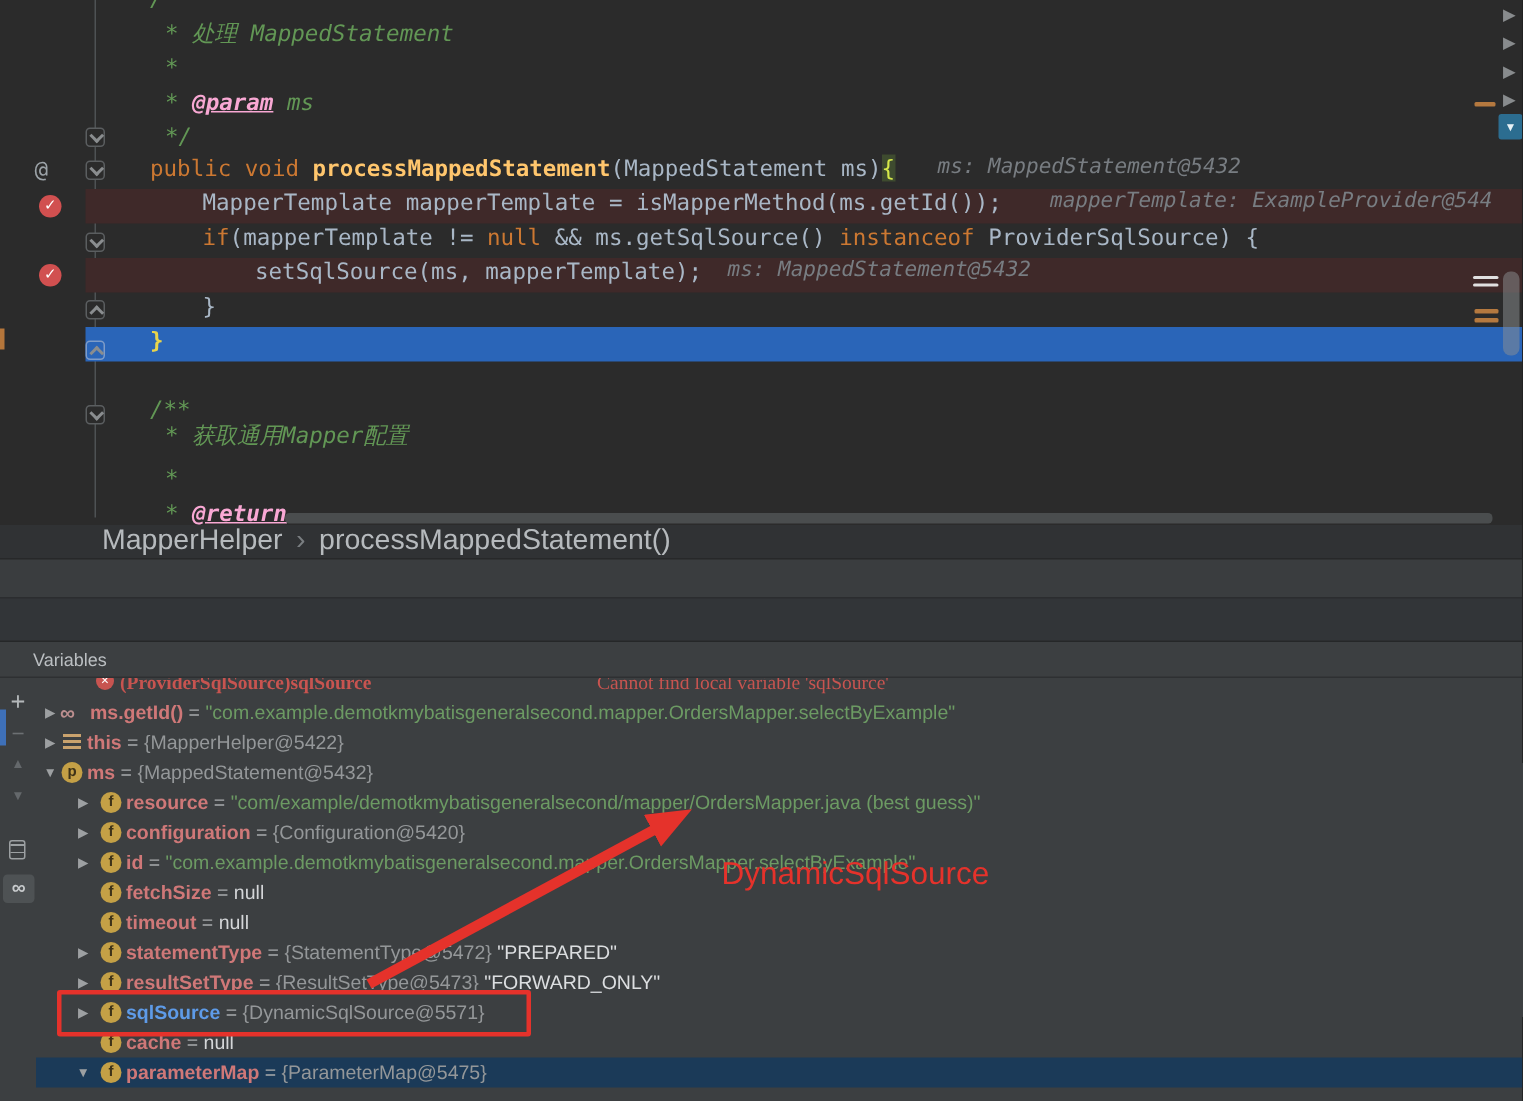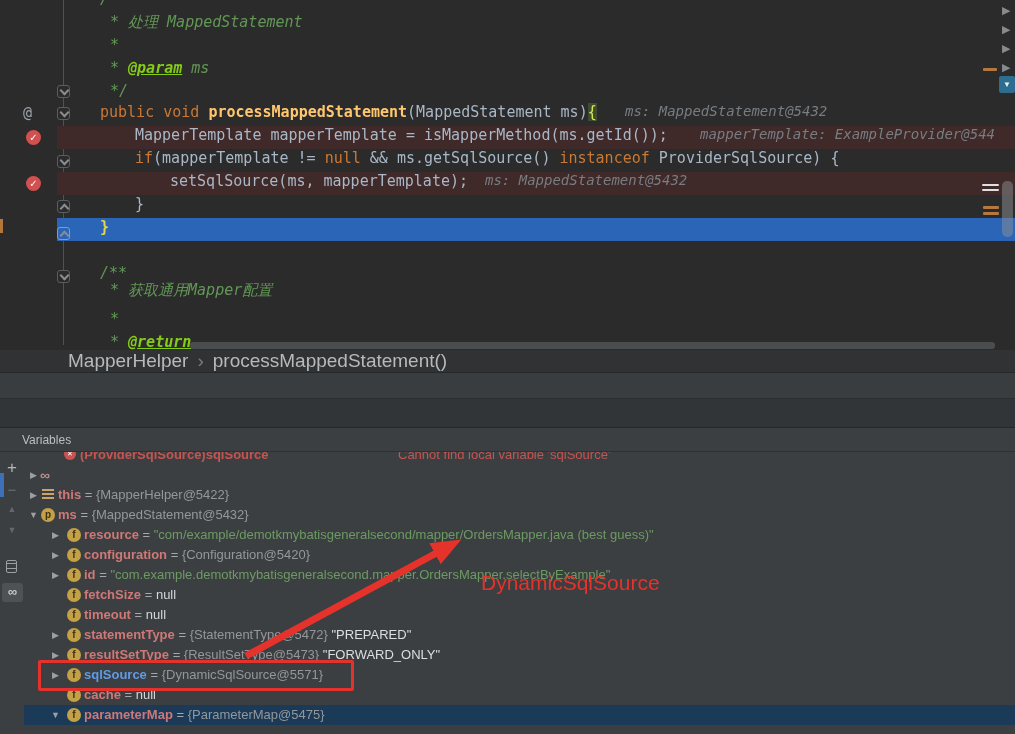--- a/index.html
+++ b/index.html
@@ -11,21 +11,21 @@
   .code-layer,.gutter-layer,.rmarks,.tree-layer{position:absolute;inset:0;}
   .line-bg{position:absolute;left:57px;right:0;height:23px;}
   .bg-break{background:#3F2929;}
   .bg-exec{background:#2A65B8;}
   .code-line{position:absolute;height:23px;line-height:23px;white-space:pre;
              font:15px "DejaVu Sans Mono",monospace;}
   .seg-kw{color:#CC7832;}
   .seg-meth{color:#FFC66D;font-weight:bold;}
   .seg-plain{color:#A9B7C6;}
   .seg-comment{color:#629755;font-style:italic;text-align:center;}
-  .seg-ctag{color:#84cc16;font-weight:bold;font-style:italic;text-decoration:underline;}
+  .seg-ctag{color:#f9a8d4;font-weight:bold;font-style:italic;text-decoration:underline;}
   .seg-cparam{color:#629755;font-style:italic;}
   .seg-bracehl{color:#D5E84A;background:#3E4B2F;}
   .seg-bracey{color:#E8D44C;font-weight:bold;}
   .hint{position:absolute;height:23px;line-height:23px;white-space:pre;color:#787D82;
         font:italic 14px "DejaVu Sans Mono",monospace;}
   .fold{position:absolute;left:57px;width:13px;height:13px;border:1px solid #5B5E60;border-radius:3px;
         background:#2B2B2B;box-sizing:border-box;}
   .fold.on-exec{background:transparent;border-color:#7E9CC8;}
   .chev{position:absolute;left:3px;width:5px;height:5px;border-right:2px solid #8A8D8F;border-bottom:2px solid #8A8D8F;}
   .chev.down{top:1px;transform:rotate(45deg);}
@@ -180,25 +180,25 @@
       <span class="rail-btn rail-remove">−</span>
       <span class="rail-btn rail-up">▲</span>
       <span class="rail-btn rail-down">▼</span>
       <span class="copy-ic"></span>
       <span class="watch-box">∞</span>
     </div>
   </div>
   <div class="blue-sliver"></div>
 
   <div class="tree-layer">
-      <div class="var-row clip" style="top: 452px;">
+      <div class="var-row clip" style="top: 452px; font-family: Liberation Serif, serif;">
         <div class="rowc" style="top: -7px;"><span class="ei abs-ic" style="left: 64px;">✕</span><span class="vtext" style="left: 80px;"><span class="vname errname">(ProviderSqlSource)sqlSource</span><span class="verr" style="position: absolute; left: 318px;">Cannot find local variable 'sqlSource'</span></span></div>
       </div>
       <div class="var-row" style="top: 465px;">
-        <div class="rowc"><span class="twisty" style="left: 30px;">▶</span><span class="wi abs-ic" style="left: 40px;">∞</span></div>
+        <div class="rowc"><span class="twisty" style="left: 30px;">▶</span><span class="wi abs-ic" style="left: 40px;">∞</span><span class="vtext" style="left: 60px;"><span class="vname">ms.getId()</span><span class="veq"> = </span><span class="vstr">"com.example.demotkmybatisgeneralsecond.mapper.OrdersMapper.selectByExample"</span></span></div>
       </div>
       <div class="var-row" style="top: 485px;">
         <div class="rowc"><span class="twisty" style="left: 30px;">▶</span><span class="ti abs-ic" style="left: 42px;"></span><span class="vtext" style="left: 58px;"><span class="vname">this</span><span class="veq"> = </span><span class="vref">{MapperHelper@5422}</span></span></div>
       </div>
       <div class="var-row" style="top: 505px;">
         <div class="rowc"><span class="twisty" style="left: 29px;">▼</span><span class="ci abs-ic" style="left: 41px;">p</span><span class="vtext" style="left: 58px;"><span class="vname">ms</span><span class="veq"> = </span><span class="vref">{MappedStatement@5432}</span></span></div>
       </div>
       <div class="var-row" style="top: 525px;">
         <div class="rowc"><span class="twisty" style="left: 52px;">▶</span><span class="ci abs-ic" style="left: 67px;">f</span><span class="vtext" style="left: 84px;"><span class="vname">resource</span><span class="veq"> = </span><span class="vstr">"com/example/demotkmybatisgeneralsecond/mapper/OrdersMapper.java (best guess)"</span></span></div>
       </div>

